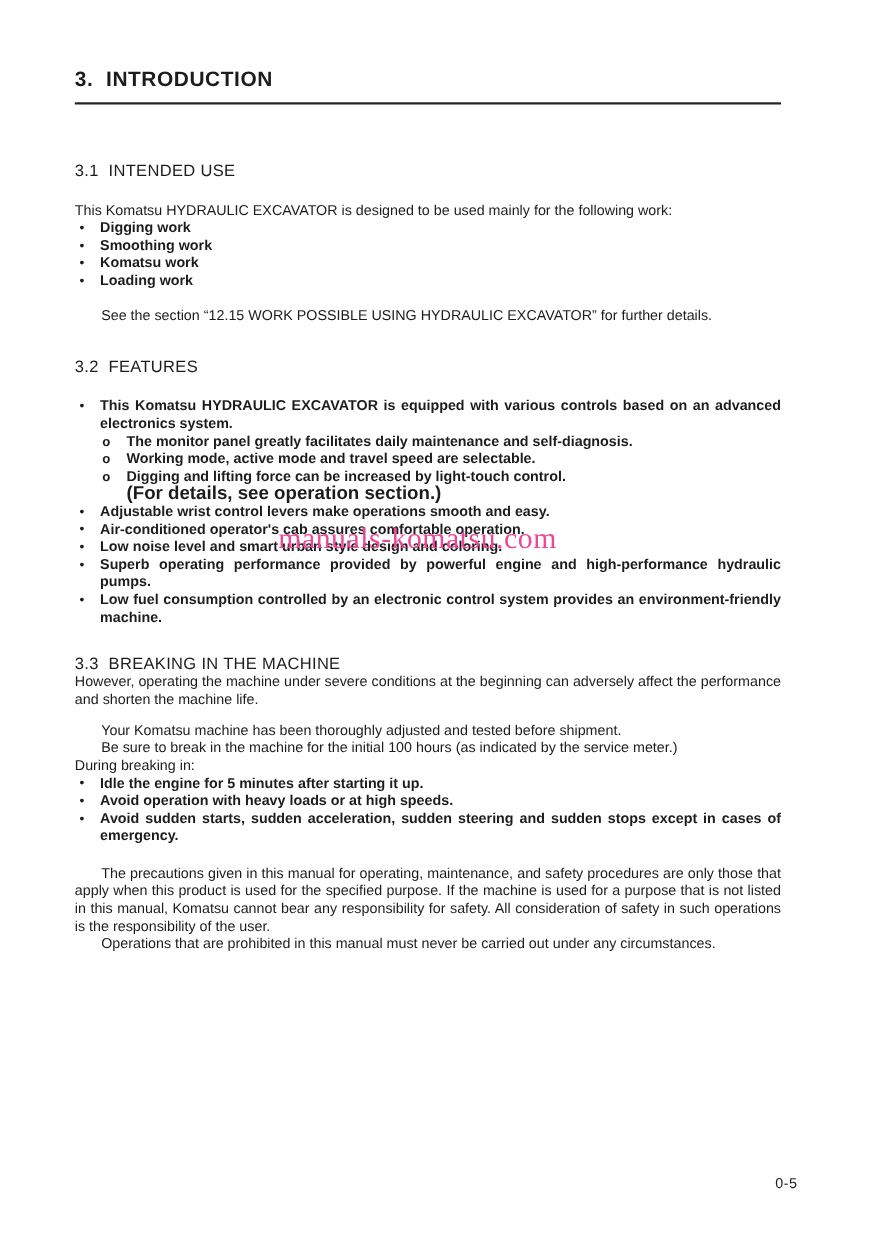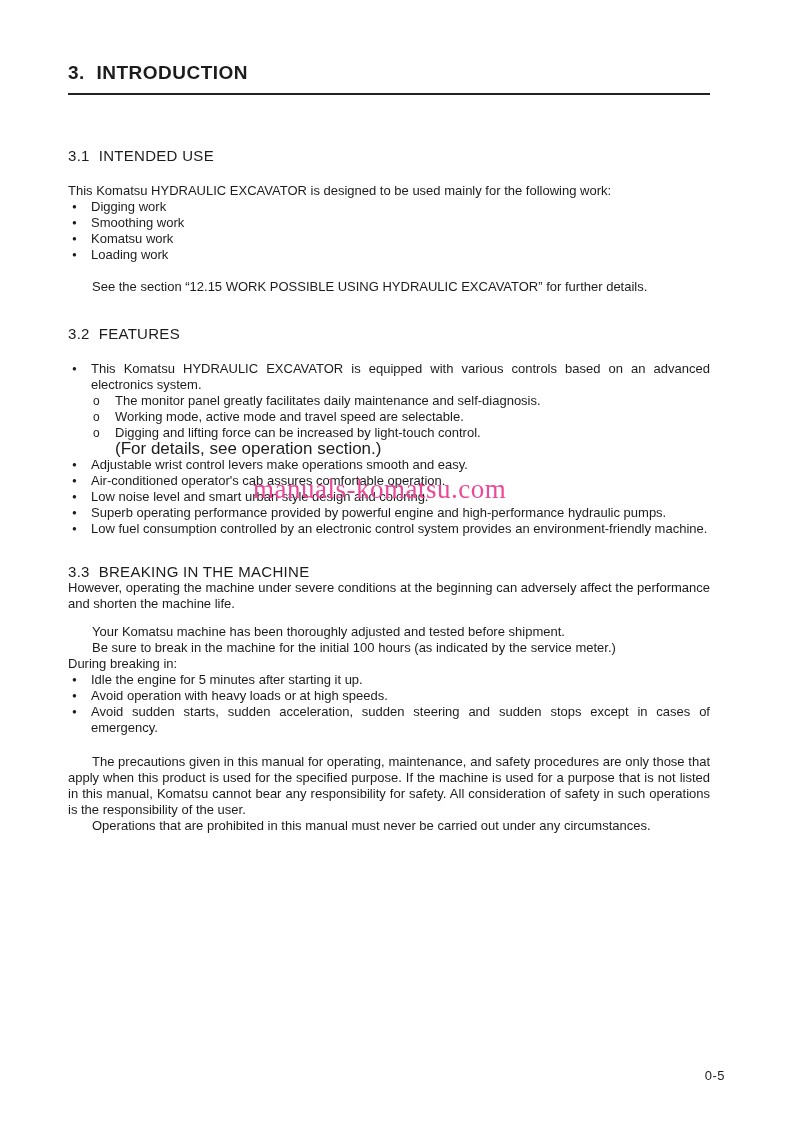--- a/index.html
+++ b/index.html
@@ -49,21 +49,21 @@
   .note-line { margin-top: 16px; }
   
   .b-row { display: flex; align-items: flex-start; }
   .b-marker {
     flex: none;
     width: 23px;
     padding-left: 4px;
     font-size: 8px;
     line-height: 16px;
   }
-  .b-text { flex: 1; font-size: 13px; line-height: 16px; text-align: justify; }
+  .b-text { flex: 1; font-size: 13px; line-height: 16px; text-align: justify; font-weight: bold; }
   
   .sub-row { display: flex; align-items: flex-start; }
   .sub-marker {
     flex: none;
     width: 24px;
     padding-left: 2px;
     font-size: 12px;
     line-height: 16px;
   }
   .sub-text { flex: 1; font-size: 13px; line-height: 16px; }

